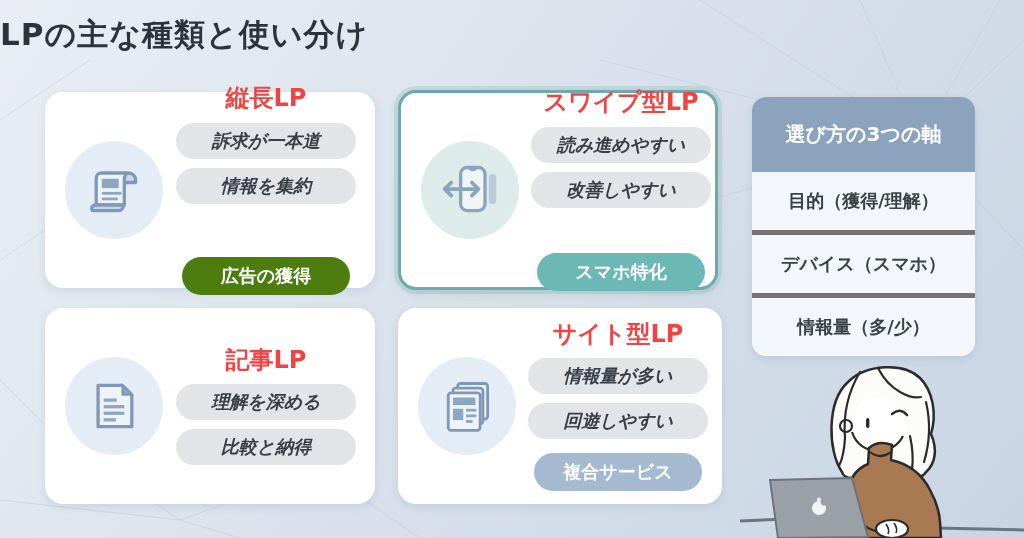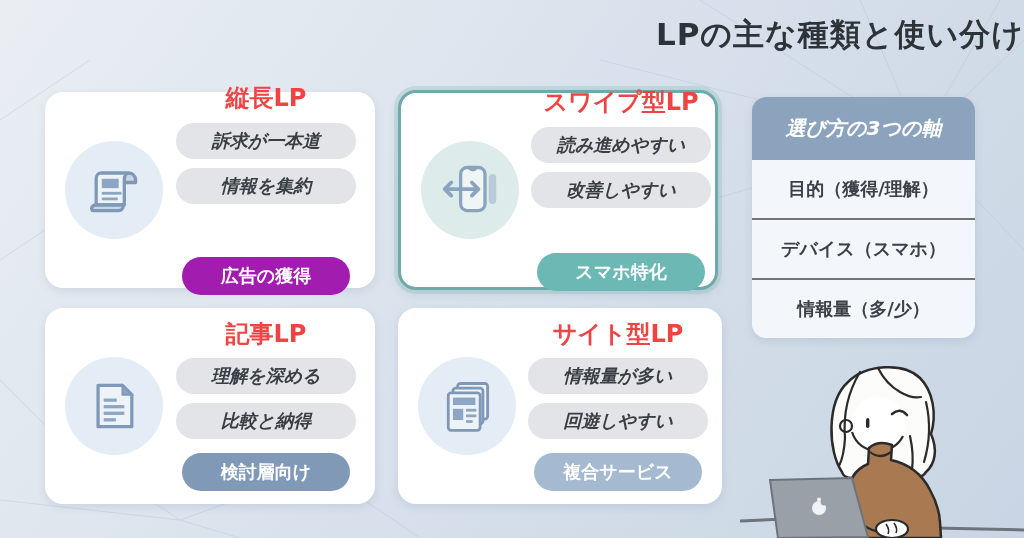--- a/index.html
+++ b/index.html
@@ -3,21 +3,21 @@
 <meta charset="utf-8">
 <style>
   html,body{margin:0;padding:0;}
   body{
     width:1024px;height:538px;position:relative;overflow:hidden;
     font-family:"DejaVu Sans","Liberation Sans",sans-serif;
     background:linear-gradient(125deg,#eaeef3 0%,#dde5ee 35%,#d3dde9 65%,#c9d5e4 100%);
   }
   .bg-pattern{position:absolute;inset:0;pointer-events:none;}
   .page-title{
-    position:absolute;top:14px;left:0;width:100%;text-align:right;
+    position:absolute;top:14px;left:0;width:100%;text-align:left;
     font-size:31px;font-weight:bold;color:#2d3338;letter-spacing:1px;
   }
   .card{
     position:absolute;width:330px;height:196px;box-sizing:border-box;
     background:#ffffff;border-radius:18px;
     box-shadow:0 3px 8px rgba(110,135,160,0.18);
     display:flex;align-items:center;padding:14px 18px 14px 20px;
   }
   .card.highlight{
     border:3px solid #6fa9aa;
@@ -38,25 +38,25 @@
     color:#ffffff;font-size:18px;font-weight:bold;
     padding:7px 24px;border-radius:999px;min-width:120px;text-align:center;
     margin-top:5px;white-space:nowrap;
   }
   .side-panel{
     position:absolute;left:752px;top:97px;width:223px;border-radius:14px;overflow:hidden;
     background:#f3f6fa;box-shadow:0 3px 8px rgba(110,135,160,0.20);
   }
   .side-panel-header{
     background:#8ba3bd;color:#ffffff;text-align:center;
-    font-size:20px;font-weight:bold;padding:18px 6px;font-style:italic;
+    font-size:20px;font-weight:bold;padding:24px 6px;
   }
   .side-panel-row{
     text-align:center;font-size:18px;font-weight:600;color:#3b4147;
-    padding:17px 6px;border-bottom:2px solid #737373;white-space:nowrap;
+    padding:17px 6px;border-bottom:5px solid #737373;white-space:nowrap;
   }
   .side-panel-row:last-child{border-bottom:none;}
   .illustration{position:absolute;left:740px;top:340px;width:284px;height:198px;}
 </style>
 </head>
 <body>
 
 <svg class="bg-pattern" width="1024" height="538" viewBox="0 0 1024 538">
   <g stroke="#aebdd0" stroke-width="1" opacity="0.35" fill="none">
     <path d="M920,140 L700,0"></path>
@@ -88,21 +88,21 @@
       <path d="M13 48 c-4 0-6 3-4 6 h28 c3 0 5-2.5 5-6 z" fill="#c7d5e6" stroke="#8098b8" stroke-width="3.5" stroke-linejoin="round"></path>
       <rect x="19" y="20" width="18" height="10" fill="#8ca6c4"></rect>
       <rect x="19" y="34" width="21" height="3" fill="#8ca6c4"></rect>
       <rect x="19" y="40" width="17" height="3" fill="#8ca6c4"></rect>
     </svg>
   </div>
   <div class="card-right">
     <div class="card-title">縦長LP</div>
     <div class="pill">訴求が一本道</div>
     <div class="pill">情報を集約</div>
-    <div class="badge" style="background-color: #a21caf; margin-top: 44px;">広告の獲得</div>
+    <div class="badge" style="background-color: #4d7c0f; margin-top: 44px;">広告の獲得</div>
   </div>
 </div>
 
 <div class="card highlight" style="left:398px;top:90px;width:320px;height:200px;">
   <div class="card-icon-circle">
     <svg width="60" height="60" viewBox="0 0 64 64" fill="none">
       <rect x="22" y="8" width="26" height="46" rx="7" fill="#eef5f4" stroke="#8aa4c0" stroke-width="3.5"></rect>
       <path d="M30 8 a5 4 0 0 0 10 0" fill="#8aa4c0"></path>
       <rect x="52" y="15" width="8" height="32" rx="4" fill="#b9cbd9"></rect>
       <path d="M6 31 H40" stroke="#8aa4c0" stroke-width="4"></path>
@@ -126,21 +126,20 @@
       <rect x="21" y="24" width="14" height="3.5" fill="#8ca6c4"></rect>
       <rect x="21" y="31" width="22" height="3.5" fill="#8ca6c4"></rect>
       <rect x="21" y="38" width="22" height="3.5" fill="#8ca6c4"></rect>
       <rect x="21" y="45" width="13" height="3.5" fill="#8ca6c4"></rect>
     </svg>
   </div>
   <div class="card-right">
     <div class="card-title">記事LP</div>
     <div class="pill">理解を深める</div>
     <div class="pill">比較と納得</div>
-    <div class="badge" style="background-color: rgb(128, 153, 183);">検討層向け</div>
   </div>
 </div>
 
 <div class="card" style="left:398px;top:308px;width:324px;">
   <div class="card-icon-circle">
     <svg width="60" height="60" viewBox="0 0 64 64" fill="none">
       <rect x="22" y="8" width="32" height="38" rx="3" fill="#eef3f8" stroke="#8098b8" stroke-width="3"></rect>
       <rect x="17" y="13" width="32" height="38" rx="3" fill="#eef3f8" stroke="#8098b8" stroke-width="3"></rect>
       <rect x="12" y="18" width="34" height="40" rx="3" fill="#eef3f8" stroke="#8098b8" stroke-width="3"></rect>
       <rect x="17" y="23" width="24" height="8" fill="#8ca6c4"></rect>

